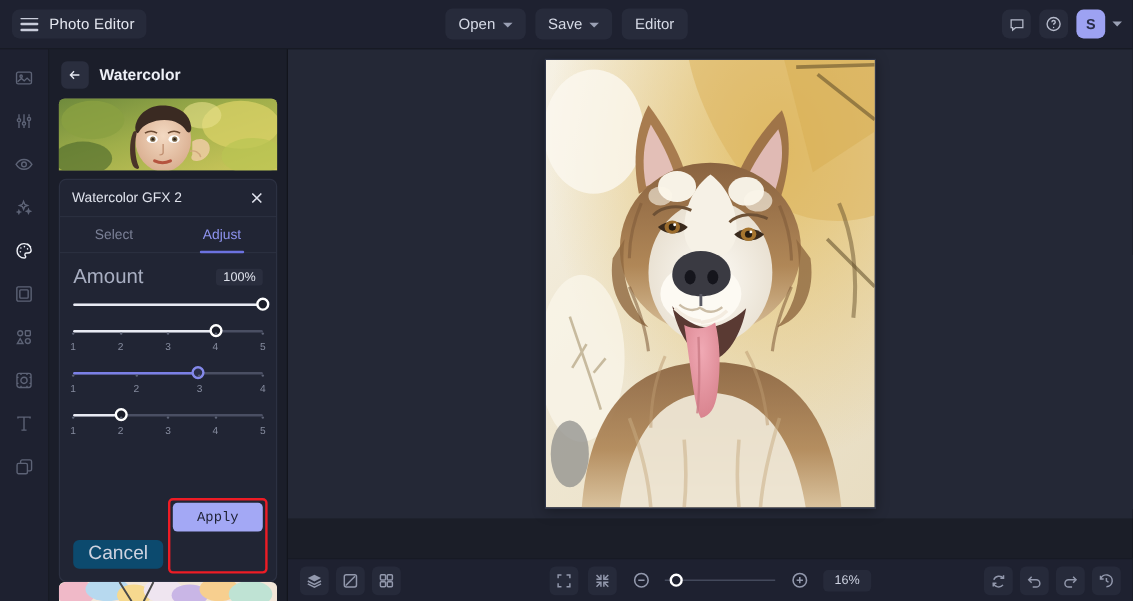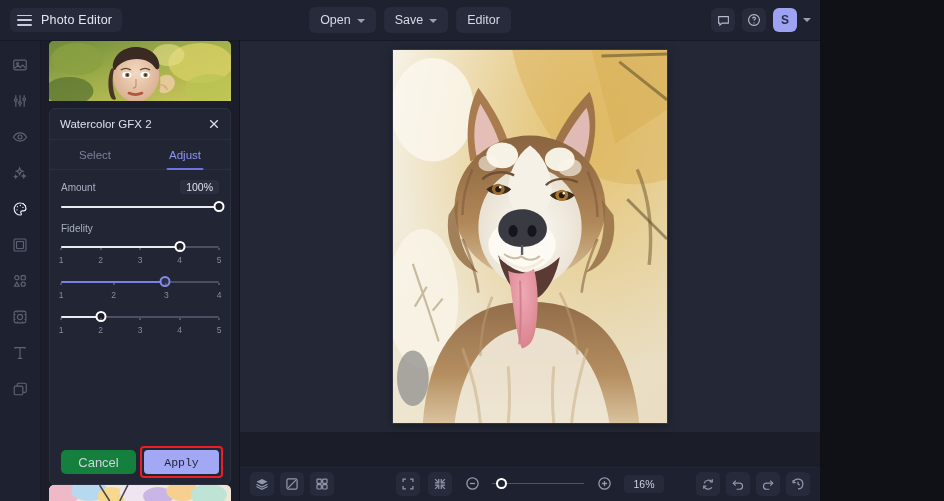--- a/index.html
+++ b/index.html
@@ -4,21 +4,21 @@
 <style>
   * { box-sizing: border-box; margin: 0; padding: 0; }
   html, body {
     width: 944px; height: 501px;
     background: #0f1117;
     font-family: "Liberation Sans", sans-serif;
     overflow: hidden;
   }
   .app {
     position: relative;
-    width: 820px; height: 501px;
+    width: 944px; height: 501px;
     background: #1b1e28;
     display: flex; flex-direction: column;
   }
 
   
   .topbar {
     height: 41px; min-height: 41px;
     background: #1e2130;
     display: flex; align-items: center;
     position: relative;
@@ -162,21 +162,21 @@
     transform: translateX(-50%);
     width: 37px; height: 2px; background: #6c72e0; border-radius: 2px;
   }
 
   .controls { padding: 10px 11px 0 11px; flex: 1; overflow: hidden; }
   .ctrl { margin-bottom: 10px; }
   .ctrl-top {
     display: flex; align-items: center; justify-content: space-between;
     margin-bottom: 7px;
   }
-  .ctrl-label { color: #a9afc2; font-size: 10px; }
+  .ctrl-label { color: #a9afc2; font-size: 17px; }
   .ctrl-val {
     color: #dfe2ec; font-size: 10.5px;
     background: #2a2e3e; padding: 1px 6px; border-radius: 3px;
   }
   .slider { position: relative; height: 12px; }
   .track {
     position: absolute; top: 5px; left: 0; right: 0; height: 1.6px;
     background: #4a4f63; border-radius: 2px;
   }
   .fill {
@@ -199,23 +199,24 @@
   .tick-lbl {
     position: absolute; top: 0; font-size: 8.5px; color: #858b9e;
     transform: translateX(-50%);
   }
 
   .actions {
     display: flex; gap: 8px; padding: 8px 11px 10px 11px;
   }
   .btn-cancel {
     flex: 1; height: 24px; border-radius: 5px;
-    background: #15803d; color: #cfd3e0; font-size: 13px;
+    background: #0c4a6e; color: #cfd3e0; font-size: 16px;
     display: flex; align-items: center; justify-content: center;
     cursor: pointer;
+    margin-top: 31px;
   }
   .apply-wrap {
     flex: 1; position: relative; display: flex; font-family: Liberation Mono, monospace;
   }
   .btn-apply {
     flex: 1; height: 24px; border-radius: 4px;
     background: #a3a8f5; color: #1f2235; font-size: 11.5px;
     display: flex; align-items: center; justify-content: center;
     cursor: pointer; font-weight: 500;
   }
@@ -401,20 +402,28 @@
       </div>
       <div class="rail-item">
         <svg width="16" height="16" viewBox="0 0 18 18">
           <rect x="2.5" y="5.8" width="9.7" height="9.7" rx="1.4"></rect>
           <path d="M5.8 5.8V4.1a1.6 1.6 0 011.6-1.6h7.1a1.6 1.6 0 011.6 1.6v7.1a1.6 1.6 0 01-1.6 1.6h-1.7"></path>
         </svg>
       </div>
     </div>
 
     <div class="panel">
+      <div class="panel-head">
+        <div class="back-btn">
+          <svg width="13" height="13" viewBox="0 0 16 16" fill="none" stroke="#e6e9f2" stroke-width="1.4">
+            <path d="M12.5 8H3.5M7 4.2L3.3 8 7 11.8"></path>
+          </svg>
+        </div>
+        <div class="panel-title">Watercolor</div>
+      </div>
 
       <div class="thumb-card">
         <div class="thumb">
           <svg viewBox="0 0 180 60" preserveAspectRatio="none">
             <defs>
               <linearGradient id="bgA" x1="0" y1="0" x2="1" y2="1">
                 <stop offset="0%" stop-color="#6e8a3c"></stop>
                 <stop offset="45%" stop-color="#9fae4a"></stop>
                 <stop offset="100%" stop-color="#cfc85c"></stop>
               </linearGradient>
@@ -469,23 +478,20 @@
                 <span class="ctrl-label">Amount</span>
                 <span class="ctrl-val">100%</span>
               </div>
               <div class="slider">
                 <div class="track"></div>
                 <div class="fill" style="width:100%"></div>
                 <div class="knob" style="left:100%"></div>
               </div>
             </div>
             <div class="ctrl">
-              <div class="ctrl-top">
-                <span class="ctrl-label">Fidelity</span>
-              </div>
               <div class="slider">
                 <div class="track"></div>
                 <div class="fill" style="width:75%"></div>
                 <div class="knob" style="left:75%"></div>
               </div>
               <div class="ticks">
                 <span class="tick-dot" style="left: 0%;"></span>
                 <span class="tick-lbl" style="left: 0%;">1</span>
                 <span class="tick-dot" style="left: 25%;"></span>
                 <span class="tick-lbl" style="left: 25%;">2</span>

